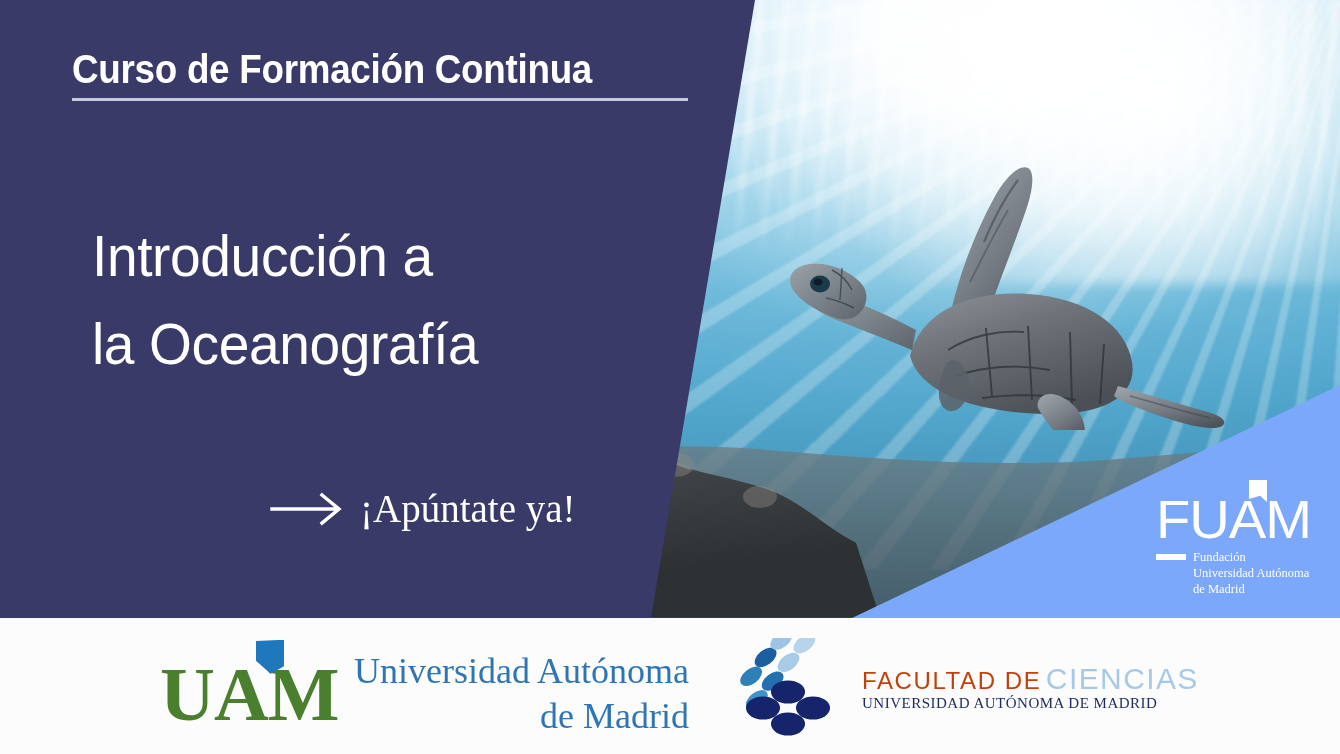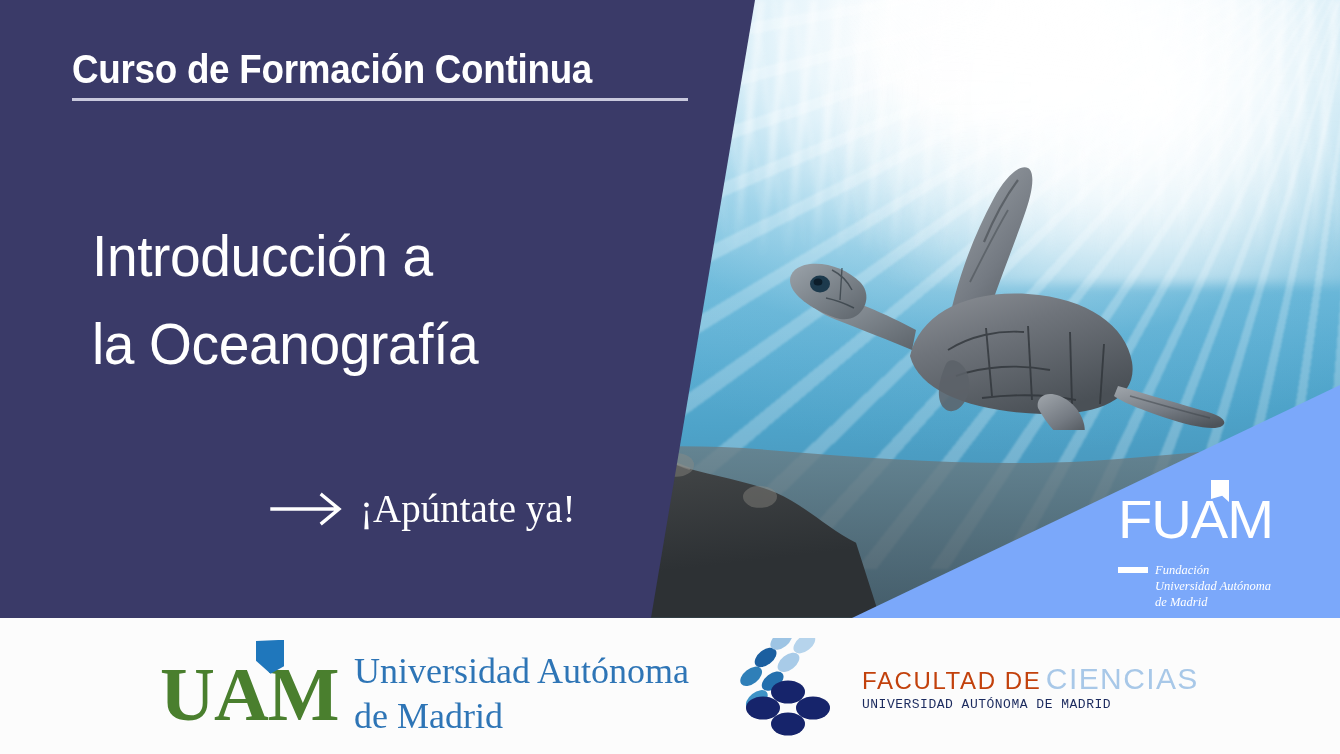--- a/index.html
+++ b/index.html
@@ -190,21 +190,21 @@
     font-family: "Liberation Serif", "DejaVu Serif", serif;
     font-size: 39px;
     line-height: 1;
     color: #ffffff;
     white-space: nowrap;
   }
 
   
   .fuam {
     position: absolute;
-    left: 1118px; top: 492px;
+    left: 1156px; top: 492px;
     z-index: 7;
     width: 176px;
   }
   .fuam-mark {
     position: relative;
     width: 160px;
     height: 54px;
   }
   .fuam-word {
     font-family: "Liberation Sans", sans-serif;
@@ -221,22 +221,21 @@
     position: absolute;
     left: 93px; top: -12px;
     width: 18px; height: 22px;
     background: #ffffff;
     clip-path: polygon(0 0, 100% 0, 100% 100%, 62% 72%, 0 86%);
   }
   .fuam-sub-row {
     display: flex;
     align-items: flex-start;
     gap: 7px;
-    margin-top: 16px;
-    font-style: italic;
+    margin-top: 3px;
   }
   .fuam-dash {
     width: 30px;
     height: 6px;
     background: #ffffff;
     margin-top: 5px;
     flex: none;
   }
   .fuam-sub {
     font-family: "Liberation Serif", "DejaVu Serif", serif;
@@ -257,20 +256,21 @@
     align-items: center;
   }
 
   
   .uam-logo {
     position: absolute;
     left: 160px; top: 31px;
     display: flex;
     align-items: center;
     gap: 22px;
+    text-align: right;
   }
   .uam-mark {
     position: relative;
     width: 172px;
     height: 72px;
   }
   .uam-letters {
     font-family: "Liberation Serif", "DejaVu Serif", serif;
     font-weight: bold;
     font-size: 76px;
@@ -320,22 +320,22 @@
   }
   .fc-line2 {
     font-family: "Liberation Sans", sans-serif;
     font-size: 30px;
     line-height: 1.02;
     letter-spacing: 1.4px;
     color: #a8c8e8;
     white-space: nowrap;
   }
   .fc-line3 {
-    font-family: Liberation Mono, monospace;
-    font-size: 13px;
+    font-family: Liberation Serif, serif;
+    font-size: 15px;
     line-height: 1.1;
     letter-spacing: 0.5px;
     color: #1b2a5e;
     transform: scaleX(0.97);
     transform-origin: left top;
     white-space: nowrap;
     margin-top: 2px;
   }
 </style>
 </head>

